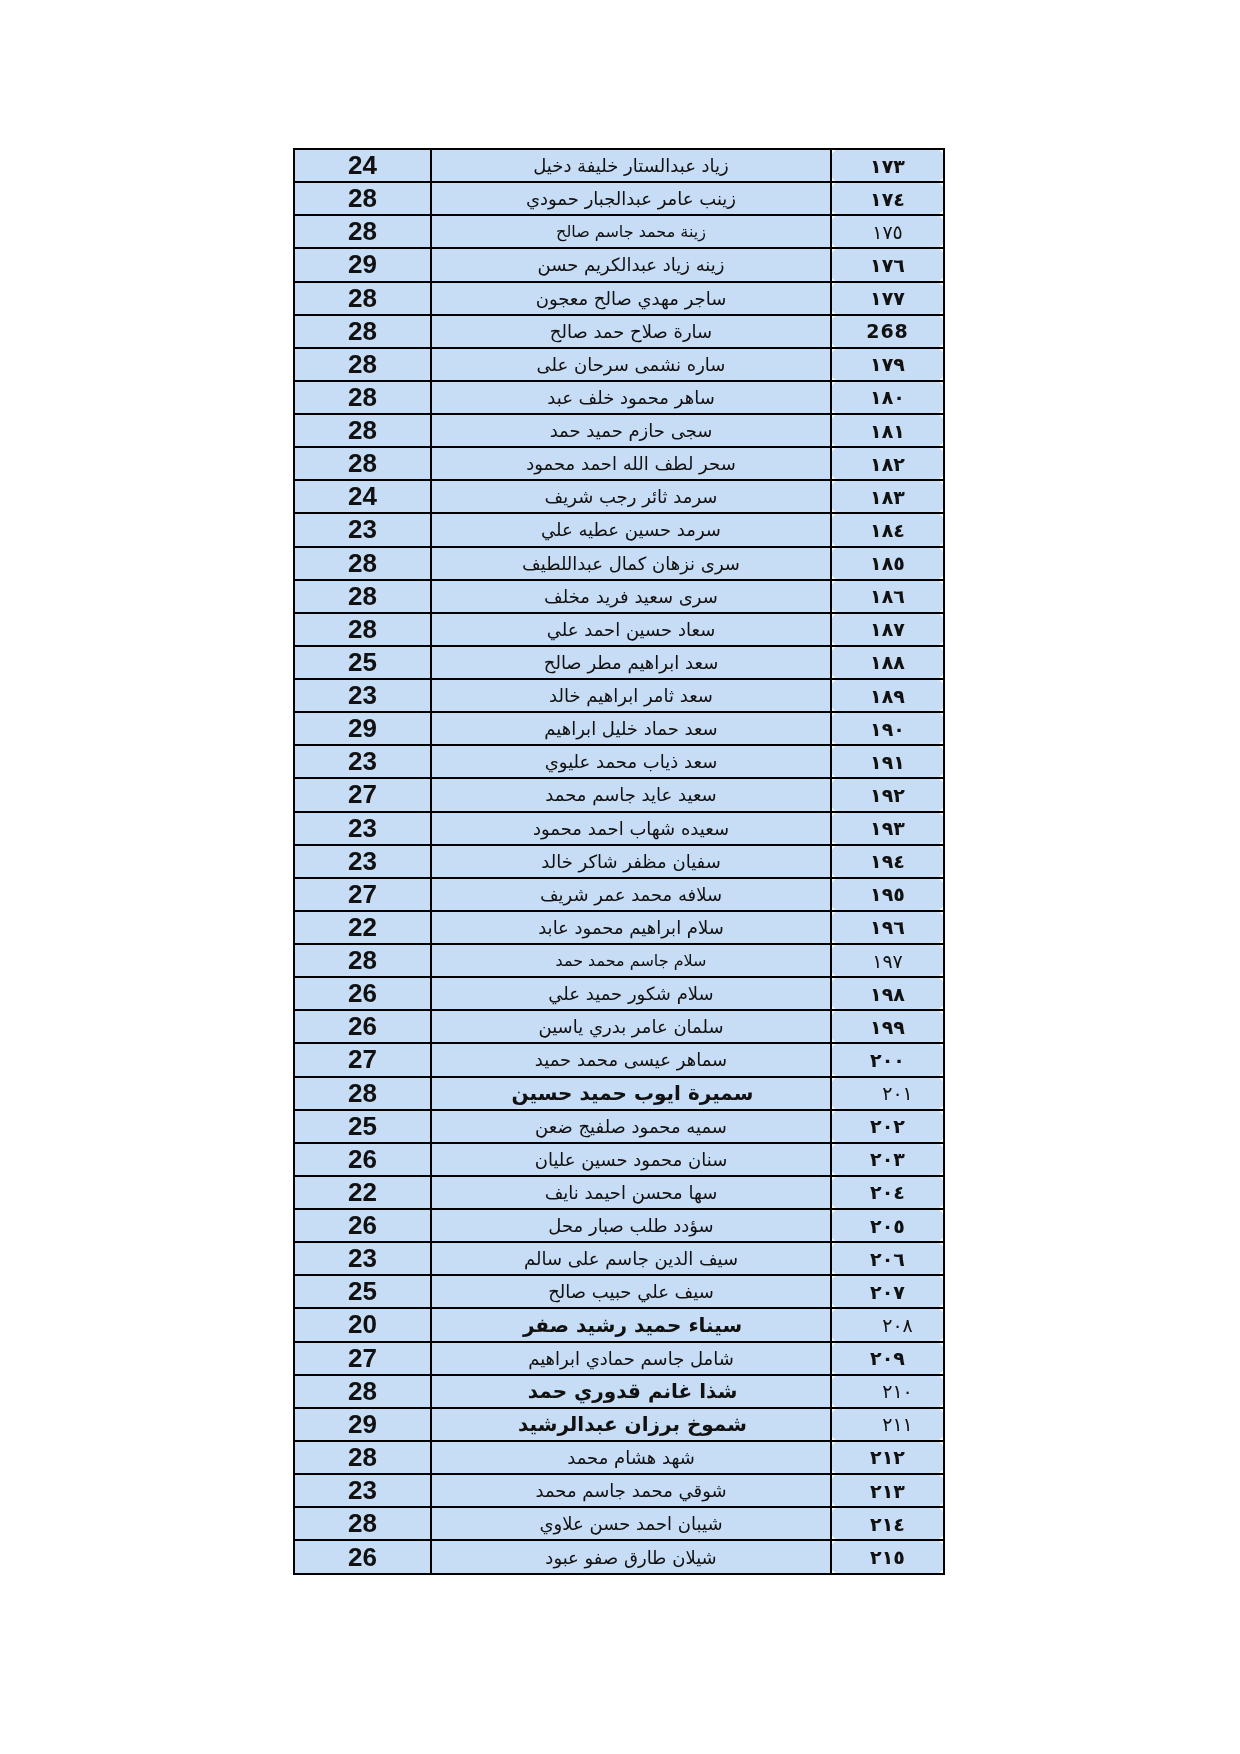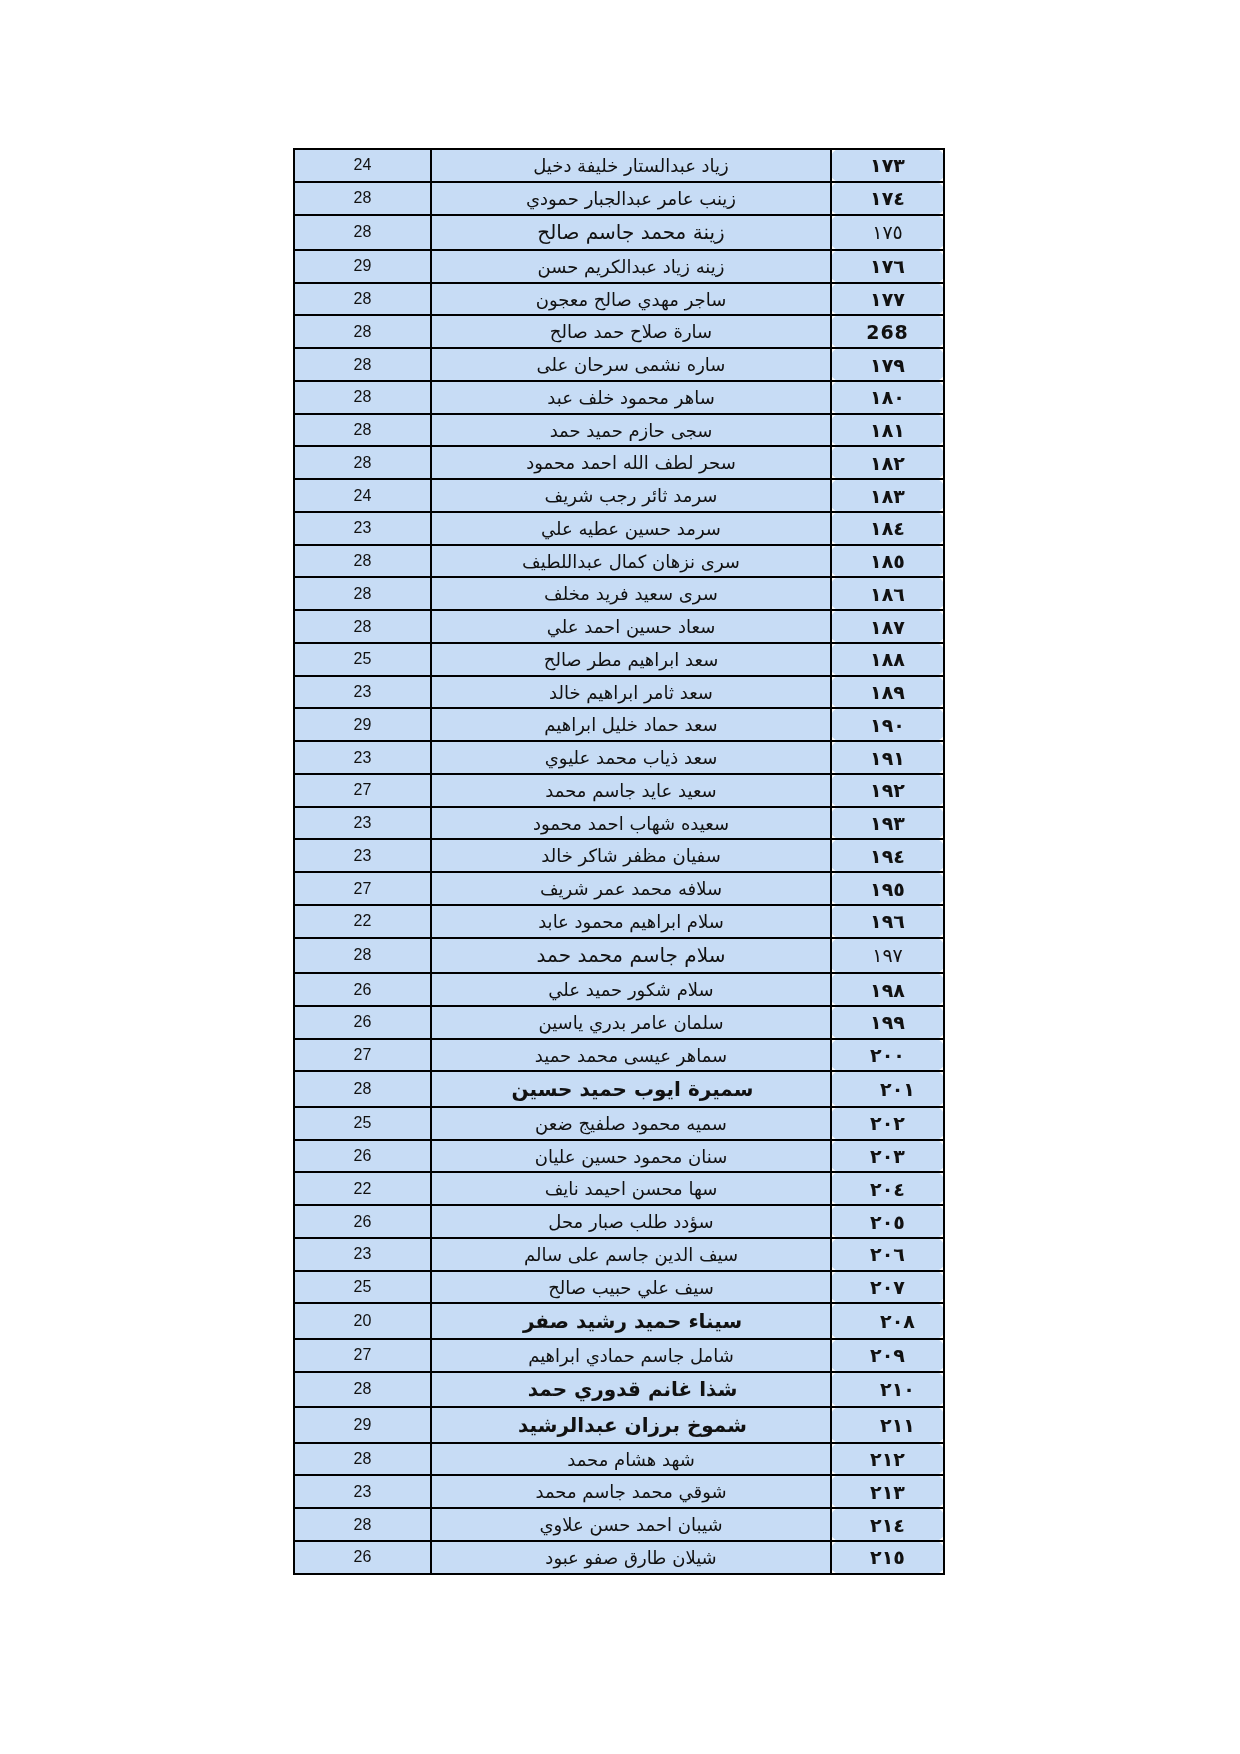--- a/index.html
+++ b/index.html
@@ -40,41 +40,41 @@
     font-weight: 600;
     letter-spacing: 1px;
     border-radius: 9px;
   }
   td.student-name-cell {
     font-size: 18px;
     font-weight: 400;
   }
   td.age-cell {
     font-family: "Liberation Sans", "DejaVu Sans", sans-serif;
-    font-size: 16px;
-    font-weight: 400;
+    font-size: 26px;
+    font-weight: 700;
     direction: ltr;
   }
   tr.variant-calligraphic td.student-name-cell {
     font-weight: 500;
-    font-size: 20px;
+    font-size: 16px;
     margin-left: 12px;
   }
   tr.variant-calligraphic td.row-number-cell {
     letter-spacing: 5px;
     font-weight: 500;
   }
   tr.variant-serif td.student-name-cell {
     font-weight: 700;
     font-size: 20px;
     padding-left: 7px;
   }
   tr.variant-serif td.row-number-cell {
     letter-spacing: 4px;
-    font-weight: 700;
+    font-weight: 400;
     padding-left: 24px;
   }
 </style>
 </head>
 <body>
 
 <div class="page">
   <table class="roster">
     <colgroup>
       <col style="width:113px">

